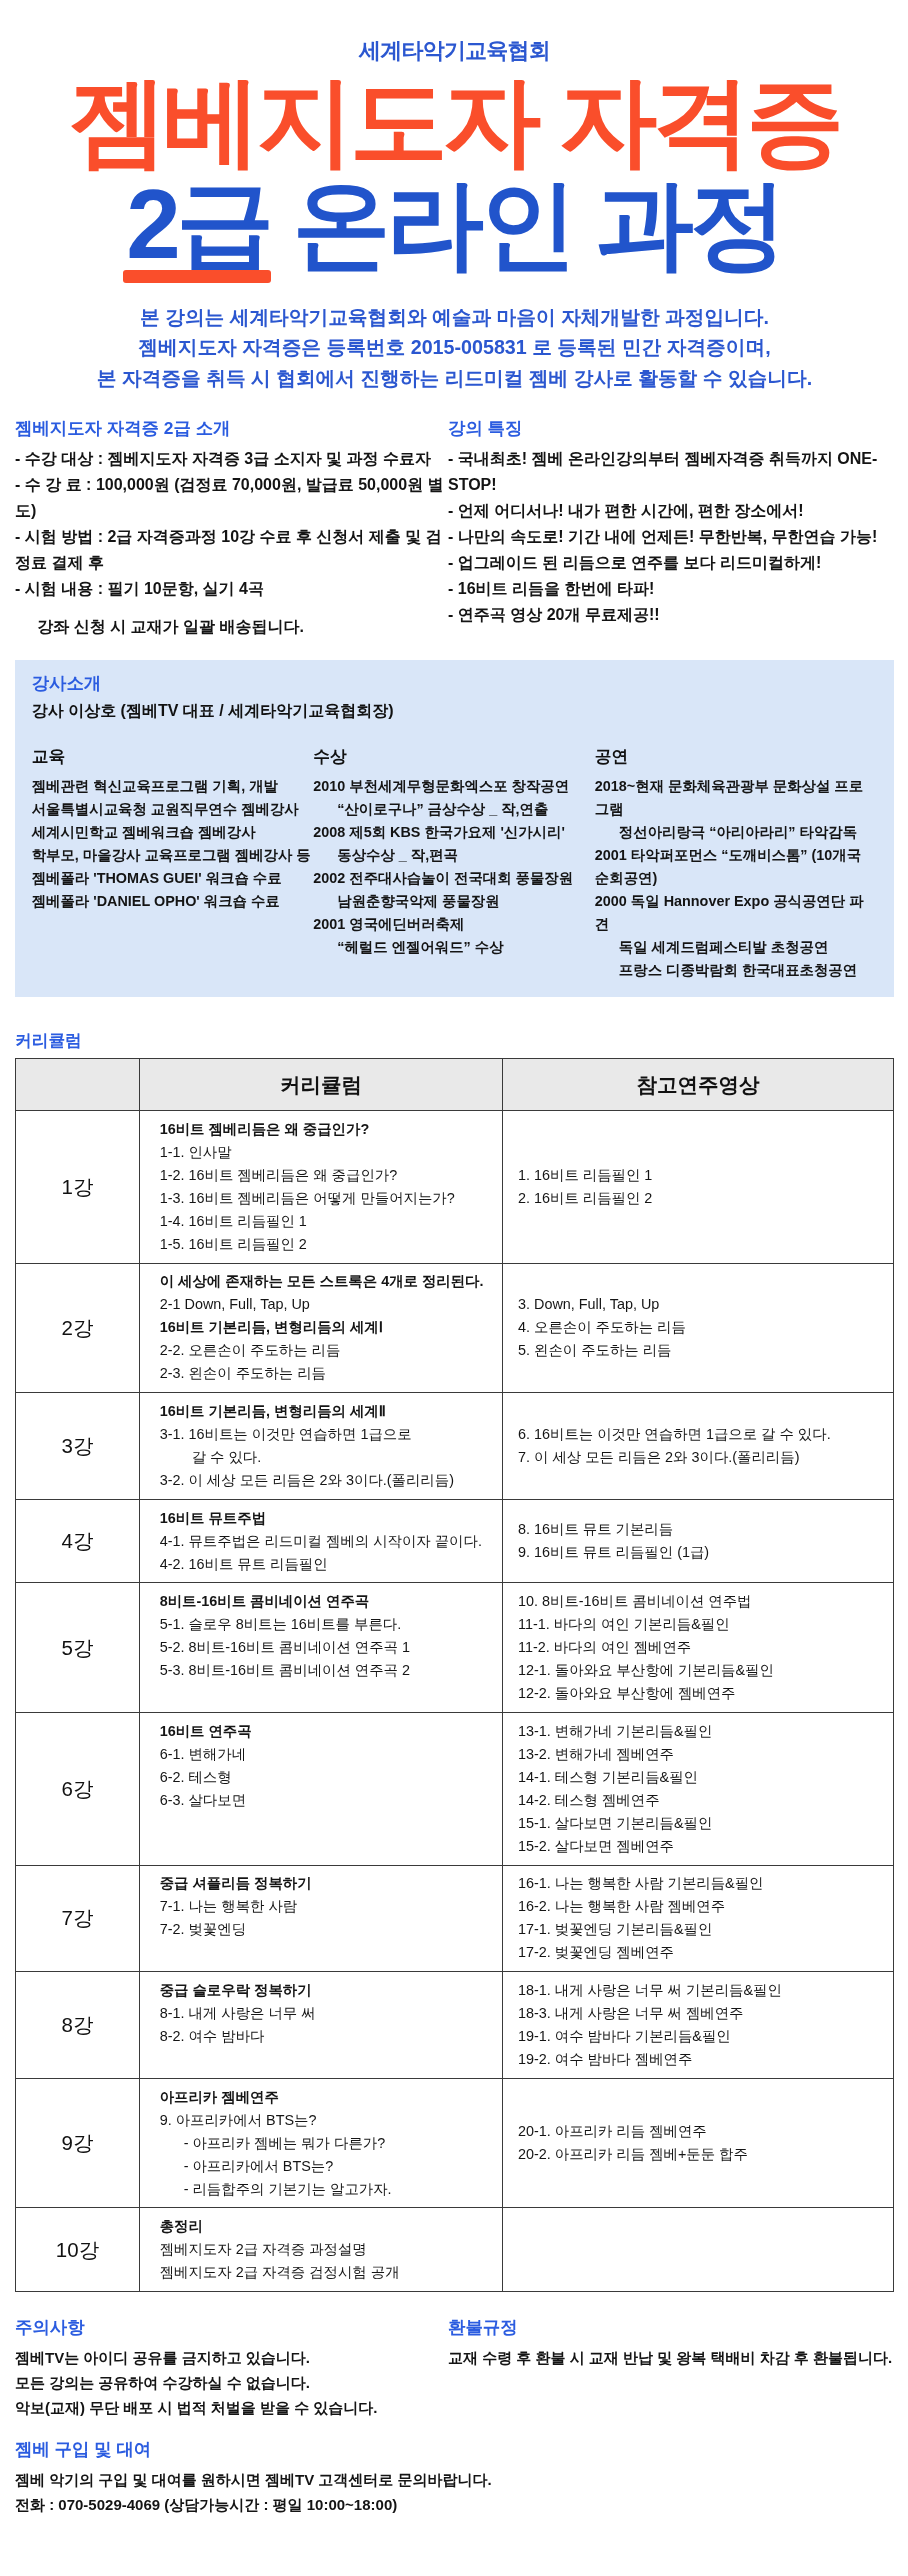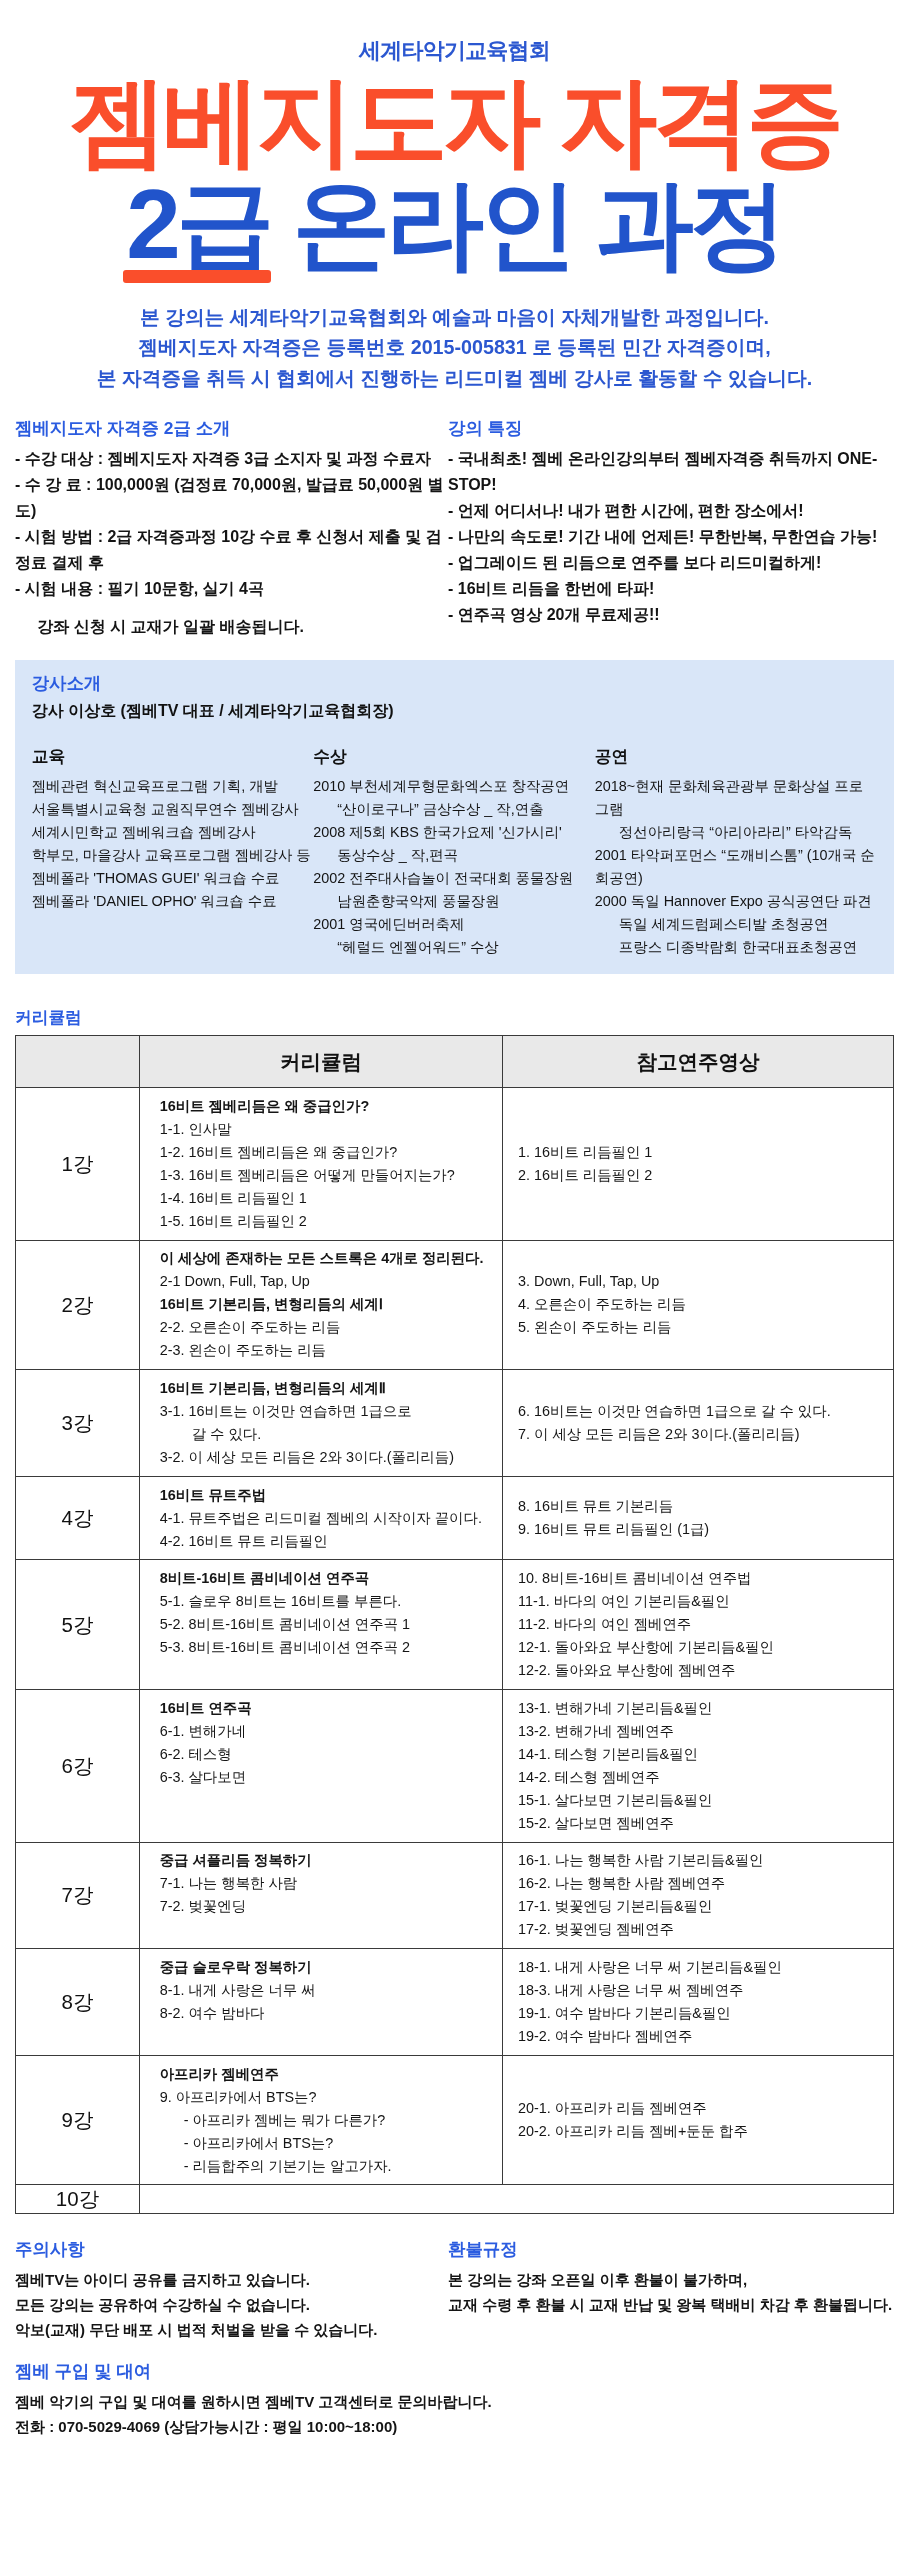--- a/index.html
+++ b/index.html
@@ -20,21 +20,21 @@
   .col-r{flex:1;}
   .sec-h{color:#2b5ce0;font-weight:800;font-size:17.4px;margin:0 0 6px;}
   .itemline{font-size:16px;font-weight:600;line-height:26px;white-space:pre-wrap;color:#141414;}
   .notes{margin-top:12px;}
   
   .instructor{margin:19.7px 15px 0;background:#d9e6f8;padding:10.6px 16.7px 15px;}
   .instructor .name{font-size:16px;font-weight:700;color:#111;margin-top:6px;}
   .icols{display:flex;margin-top:23px;}
   .icol{width:33.3%;}
   .icol-h{font-size:16.7px;font-weight:800;color:#111;margin-bottom:7.6px;}
-  .iline{font-size:14.4px;font-weight:400;line-height:23px;white-space:pre-wrap;color:#141414;}
+  .iline{font-size:14.4px;font-weight:700;line-height:23px;white-space:pre-wrap;color:#141414;}
   
   .cur-label{margin:32px 15px 6px;color:#2b5ce0;font-weight:800;font-size:16.7px;}
   .table{margin:0 15px;border:1.5px solid #3a3a3a;}
   .thead,.trow{display:grid;grid-template-columns:123px 363px 1fr;}
   .thead{background:#e9e9e9;}
   .thead .td{padding:11.4px 0;text-align:center;font-size:20.5px;font-weight:600;color:#111;}
   .trow{border-top:1.5px solid #3a3a3a;}
   .td{box-sizing:border-box;}
   .thead .td:nth-child(2),.thead .td:nth-child(3),
   .trow .td:nth-child(2),.trow .td:nth-child(3){border-left:1.1px solid #3a3a3a;}
@@ -260,37 +260,41 @@
             <div class="line">      - 아프리카에서 BTS는?</div>
             <div class="line">      - 리듬합주의 기본기는 알고가자.</div>
           </div>
           <div class="td ref">
             <div class="line">20-1. 아프리카 리듬 젬베연주</div>
             <div class="line">20-2. 아프리카 리듬 젬베+둔둔 합주</div>
           </div>
         </div>
         <div class="trow">
           <div class="td no">10강</div>
+          <div class="td cur">
+            <div class="line bold">총정리</div>
+            <div class="line">젬베지도자 2급 자격증 과정설명</div>
+            <div class="line">젬베지도자 2급 자격증 검정시험 공개</div>
+          </div>
           <div class="td ref"></div>
         </div>
       </div>
   </div>
 
   <div class="foot">
     <div class="col-l">
       <div class="sec-h">주의사항</div>
       <div>
           <div class="fline">젬베TV는 아이디 공유를 금지하고 있습니다.</div>
           <div class="fline">모든 강의는 공유하여 수강하실 수 없습니다.</div>
           <div class="fline">악보(교재) 무단 배포 시 법적 처벌을 받을 수 있습니다.</div>
         </div>
     </div>
     <div class="col-r">
       <div class="sec-h">환불규정</div>
-      <div class="fline">본 강의는 강좌 오픈일 이후 환불이 불가하며,</div>
       <div class="fline">교재 수령 후 환불 시 교재 반납 및 왕복 택배비 차감 후 환불됩니다.</div>
     </div>
   </div>
 
   <div class="purchase">
     <div class="sec-h">젬베 구입 및 대여</div>
     <div class="fline">젬베 악기의 구입 및 대여를 원하시면 젬베TV 고객센터로 문의바랍니다.</div>
     <div class="fline">전화 : 070-5029-4069 (상담가능시간 : 평일 10:00~18:00)</div>
   </div>
 

